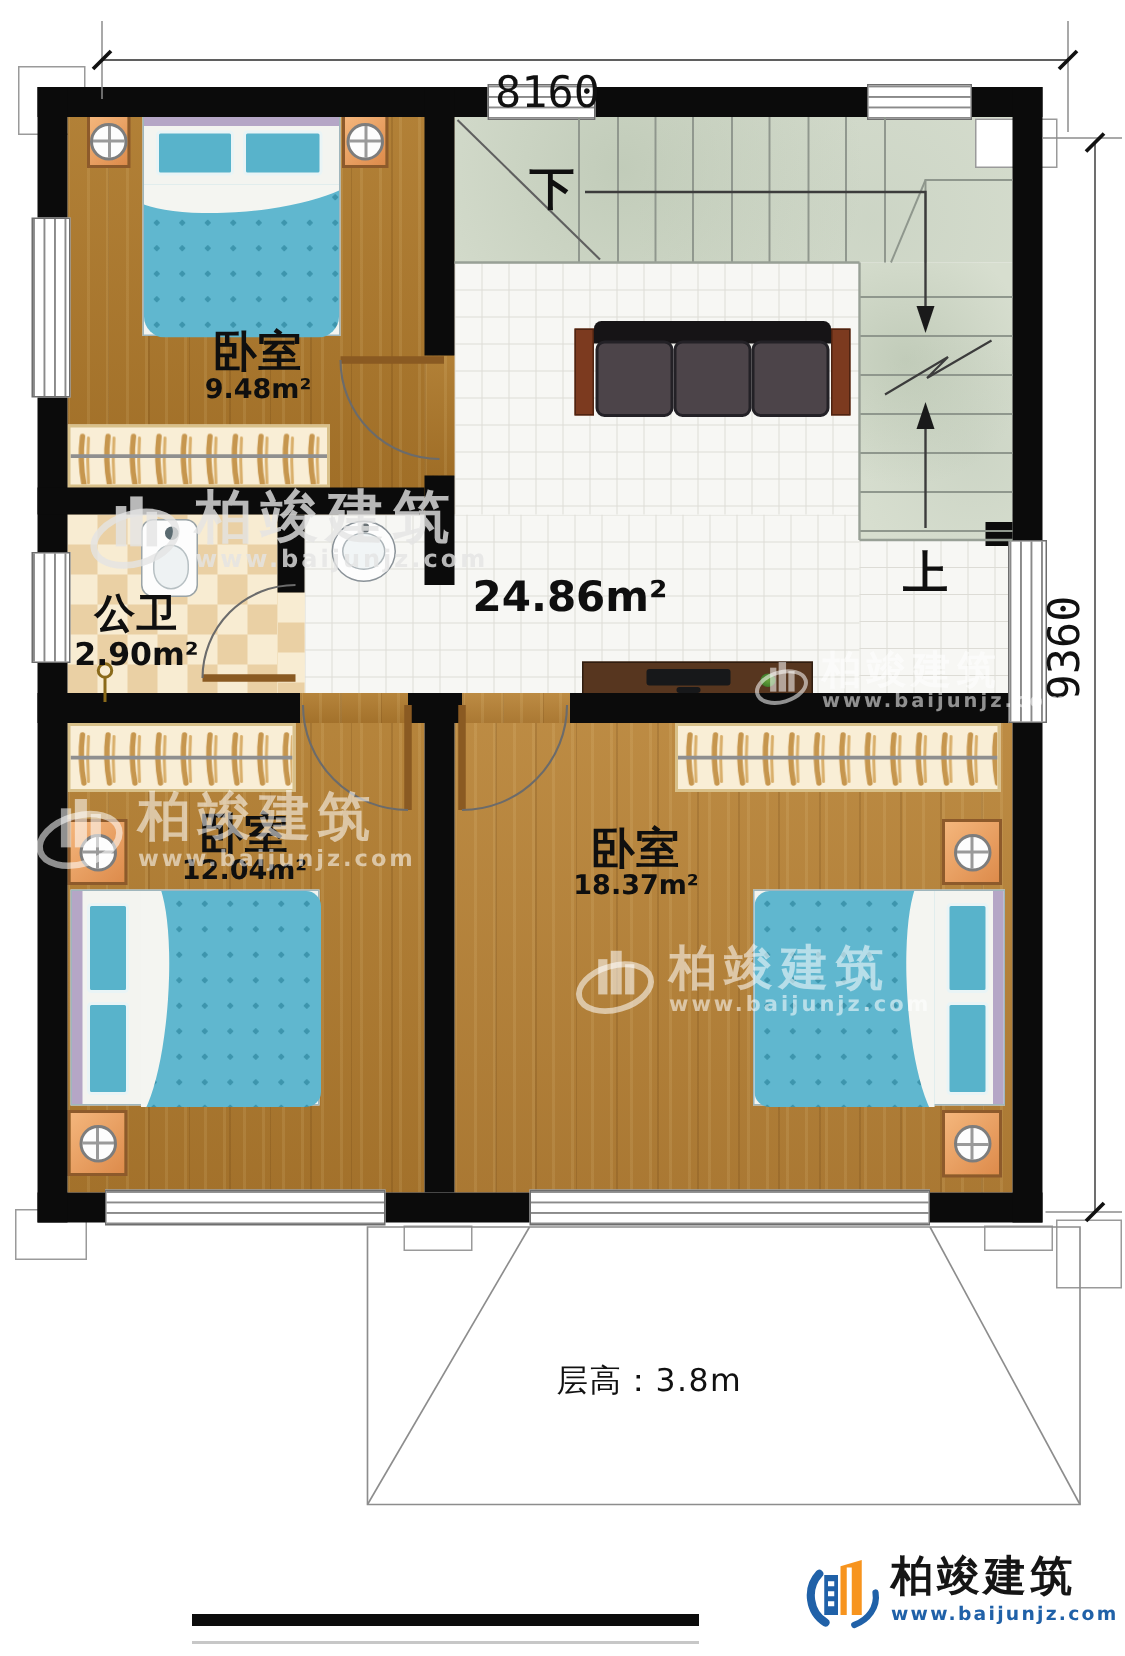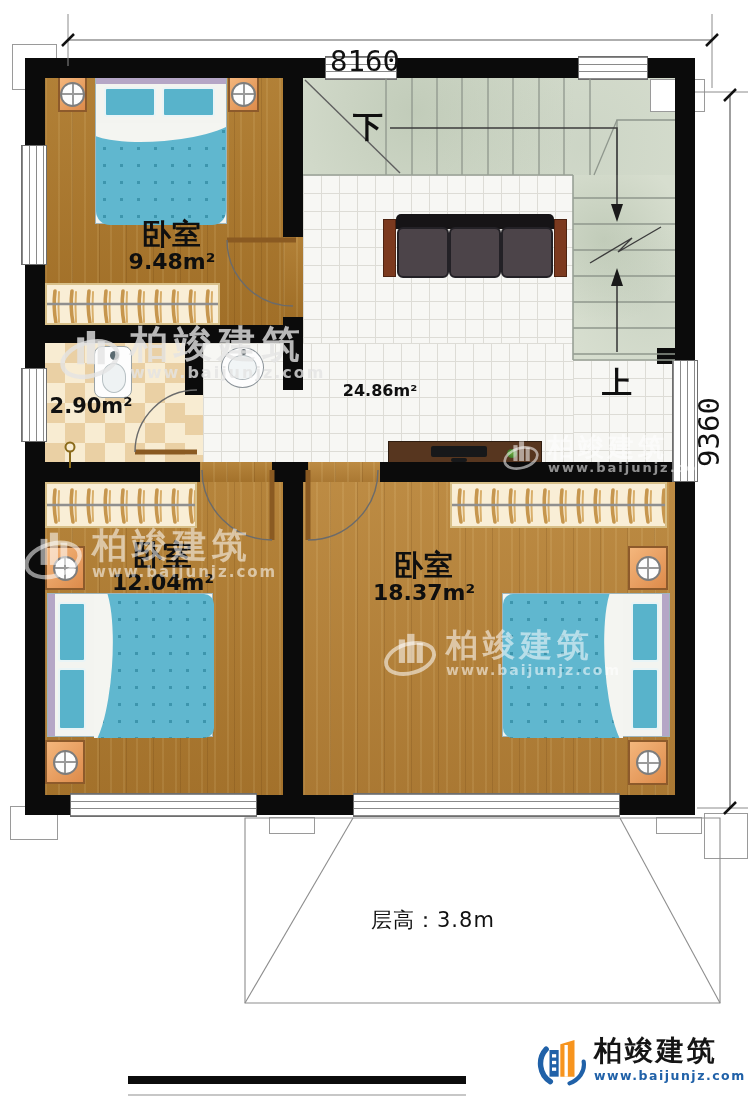--- a/index.html
+++ b/index.html
@@ -50,23 +50,23 @@
   .toilet .bowl{position:absolute;left:7px;top:16px;width:24px;height:30px;border-radius:50%/45%;background:#eef2f3;border:1.5px solid #b7c0c3;box-sizing:border-box;}
   .toilet .flush{position:absolute;left:15px;top:4px;width:9px;height:9px;border-radius:50%;background:#5a6a70;}
   .sink{background:#fdfdfd;border:1.5px solid #8a9298;border-radius:50%;}
   .sink .basin{position:absolute;left:6px;top:7px;width:29px;height:25px;border-radius:50%;background:#f1f5f6;border:1px solid #aeb6ba;box-sizing:border-box;}
   .sink .tap{position:absolute;left:19px;top:1px;width:5px;height:6px;background:#6a7276;border-radius:2px;}
   
   svg.lines{position:absolute;left:0;top:0;z-index:50;pointer-events:none;}
   
   .lbl{position:absolute;z-index:60;color:#0f0f0f;text-align:center;line-height:1.12;}
   .rname{font-size:29px;font-weight:700;letter-spacing:1px;}
-  .rarea{font-size:22px;font-weight:700;}
+  .rarea{font-size:18px;font-weight:700;}
   .living-name{font-size:31px;font-weight:700;letter-spacing:2px;}
-  .living-area{font-size:16px;font-weight:700;}
+  .living-area{font-size:28px;font-weight:700;}
   .stair-ch{font-size:30px;font-weight:700;z-index:60;}
   .dim{font-family:"DejaVu Sans Mono",monospace;font-size:29px;color:#111;z-index:60;}
   .note{position:absolute;z-index:60;font-size:21px;color:#111;letter-spacing:1px;}
   .title-text{position:absolute;z-index:60;font-size:41px;letter-spacing:2px;color:#101010;font-weight:500;}
   .bar-thick{position:absolute;z-index:60;background:#0c0c0c;}
   .bar-thin{position:absolute;z-index:60;background:#c7c7c7;}
   
   .wm{position:absolute;z-index:65;display:flex;align-items:center;gap:8px;color:rgba(255,255,255,.55);pointer-events:none;}
   .wm .wm-name{font-weight:800;line-height:1;}
   .wm .wm-site{font-weight:700;letter-spacing:2px;line-height:1.3;}
@@ -306,20 +306,21 @@
   <div class="dim" style="left:320px;top:44px;width:90px;text-align:center;position:absolute;"><span>8160</span></div>
   <div class="dim" style="left:674px;top:397px;width:70px;height:70px;position:absolute;display:flex;align-items:center;justify-content:center;transform:rotate(-90deg);">
       <span>9360</span>
     </div>
 
   <div class="lbl" style="left:92px;top:218px;width:160px;">
     <div class="rname">卧室</div>
     <div class="rarea">9.48m²</div>
   </div>
   <div class="lbl" style="left:21px;top:395px;width:140px;">
+    <div class="rname" style="font-size:27px;">公卫</div>
     <div class="rarea" style="font-size:21px;">2.90m²</div>
   </div>
   <div class="lbl living-area" style="left:310px;top:382px;width:140px;"><span>24.86m²</span></div>
   <div class="lbl" style="left:63px;top:539px;width:200px;">
     <div class="rname">卧室</div>
     <div class="rarea">12.04m²</div>
   </div>
   <div class="lbl" style="left:324px;top:549px;width:200px;">
     <div class="rname">卧室</div>
     <div class="rarea">18.37m²</div>

